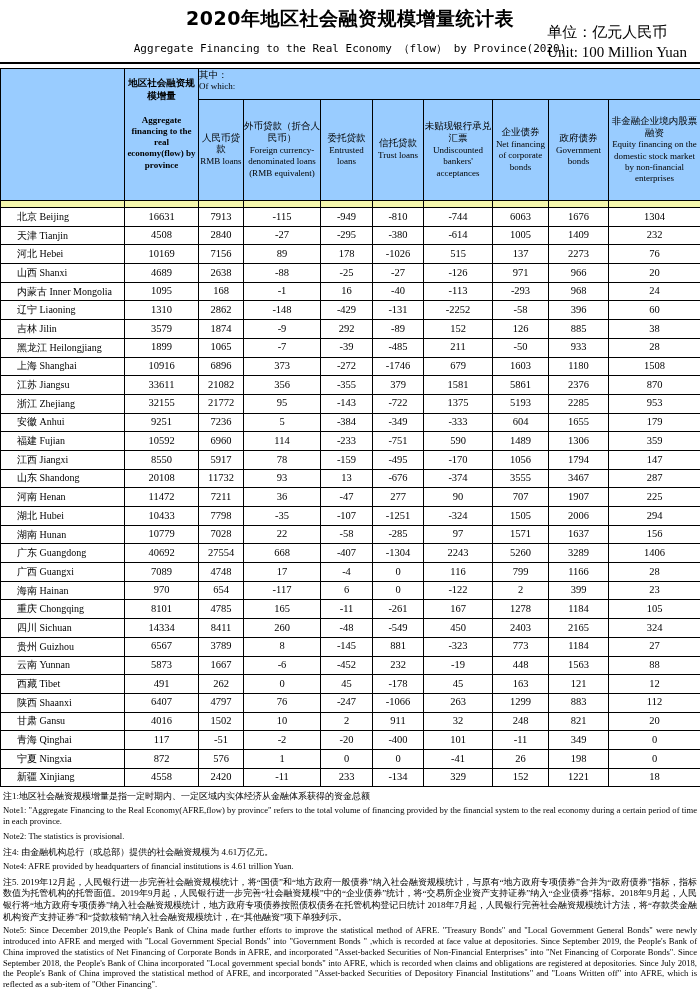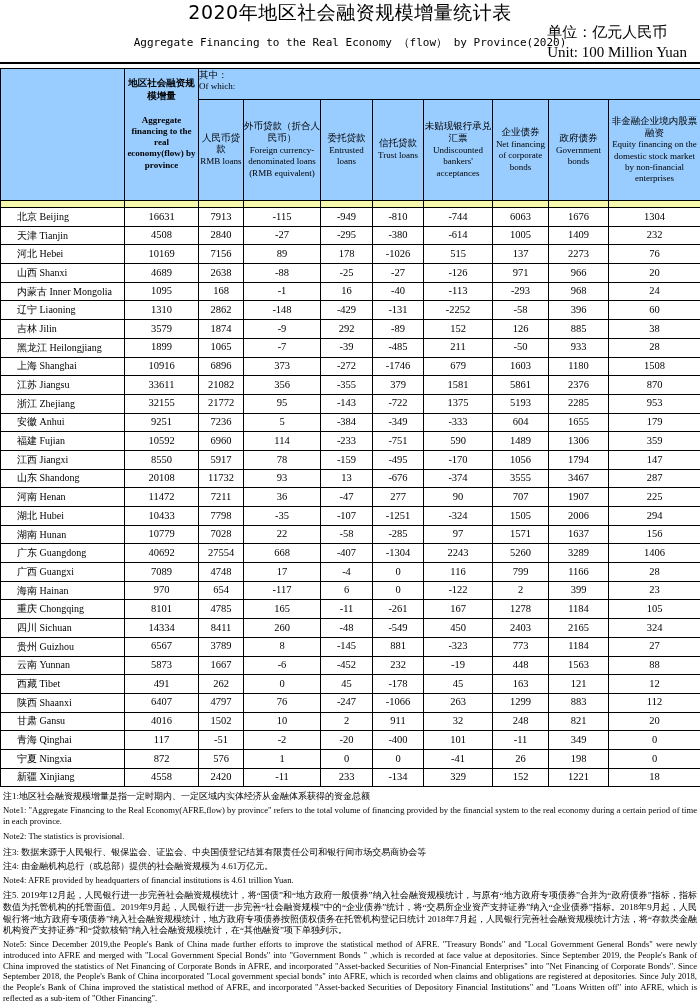--- a/index.html
+++ b/index.html
@@ -4,22 +4,22 @@
 <style>
   html,body { margin:0; padding:0; }
   body {
     width:700px; height:1007px; overflow:hidden;
     background:#ffffff; color:#000;
     font-family:"Liberation Serif", serif;
     position:relative;
   }
   .header-block { position:relative; height:62px; border-bottom:2px solid #000; }
   .title {
-    text-align:center;
-    font-size:19px; font-weight:normal;
+    padding-top:6px; text-align:center;
+    font-size:19px; font-weight:bold;
     font-family:"DejaVu Sans", sans-serif;
     letter-spacing:0.5px;
   }
   .subtitle {
     text-align:center; font-size:11px; margin-top:9px;
     font-family:"DejaVu Sans Mono", monospace;
   }
   .unit-block {
     position:absolute; right:13px; bottom:0;
     text-align:left; font-size:15px; line-height:1.3;
@@ -505,18 +505,17 @@
         <td>1221</td>
         <td>18</td>
       </tr>
     </tbody>
 </table>
 
 <div class="notes">
   <p class="note-cn">注1:地区社会融资规模增量是指一定时期内、一定区域内实体经济从金融体系获得的资金总额</p>
   <p class="note-en">Note1: "Aggregate Financing to the Real Economy(AFRE,flow) by province" refers to the total volume of financing provided by the financial system to the real economy during a certain period of time in each province.</p>
   <p class="note-en">Note2: The statistics is provisional.</p>
-  <p class="note-cn">注3: 数据来源于人民银行、银保监会、证监会、中央国债登记结算有限责任公司和银行间市场交易商协会等</p>
   <p class="note-cn">注4: 由金融机构总行（或总部）提供的社会融资规模为 4.61万亿元。</p>
   <p class="note-en">Note4: AFRE provided by headquarters of financial institutions is 4.61 trillion Yuan.</p>
   <p class="note-cn">注5. 2019年12月起，人民银行进一步完善社会融资规模统计，将“国债”和“地方政府一般债券”纳入社会融资规模统计，与原有“地方政府专项债券”合并为“政府债券”指标，指标数值为托管机构的托管面值。2019年9月起，人民银行进一步完善“社会融资规模”中的“企业债券”统计，将“交易所企业资产支持证券”纳入“企业债券”指标。2018年9月起，人民银行将“地方政府专项债券”纳入社会融资规模统计，地方政府专项债券按照债权债务在托管机构登记日统计 2018年7月起，人民银行完善社会融资规模统计方法，将“存款类金融机构资产支持证券”和“贷款核销”纳入社会融资规模统计，在“其他融资”项下单独列示。</p>
   <p class="note-en">Note5:  Since December 2019,the People's Bank of China made further efforts to improve the statistical method of AFRE. "Treasury Bonds" and "Local Government General Bonds" were newly introduced into AFRE and merged with "Local Government Special Bonds" into "Government Bonds " ,which is recorded at face value at depositories. Since September 2019, the People's Bank of China improved the statistics of Net Financing of Corporate Bonds in AFRE, and incorporated "Asset-backed Securities of Non-Financial Enterprises" into "Net Financing of Corporate Bonds". Since September 2018, the People's Bank of China incorporated "Local government special bonds" into AFRE, which is recorded when claims and obligations are registered at depositories. Since July 2018, the People's Bank of China improved the statistical method of AFRE, and incorporated "Asset-backed Securities of Depository Financial Institutions" and "Loans Written off" into AFRE, which is reflected as a sub-item of "Other Financing".</p>
 </div>
 
 </body></html>

